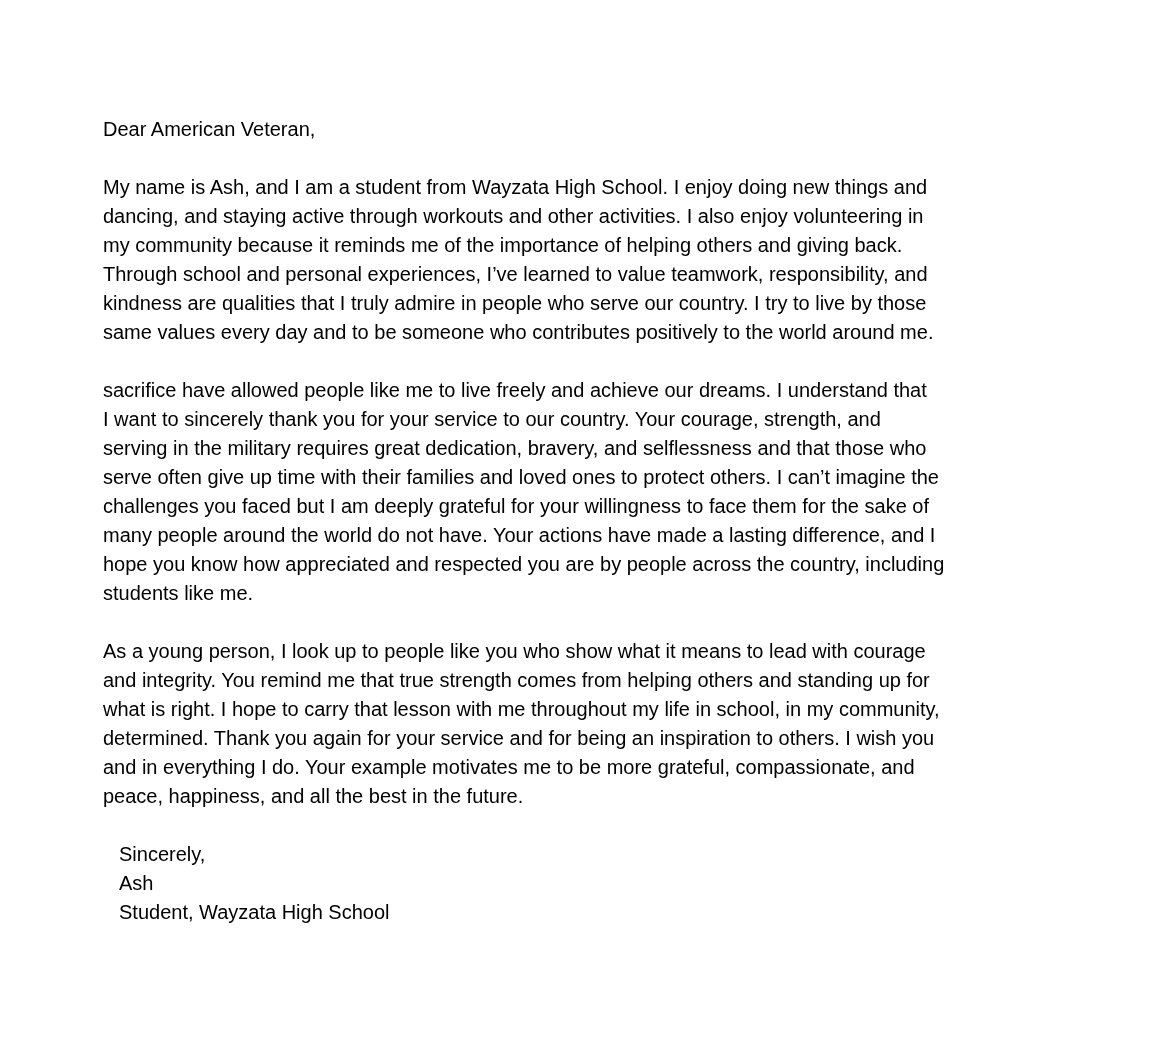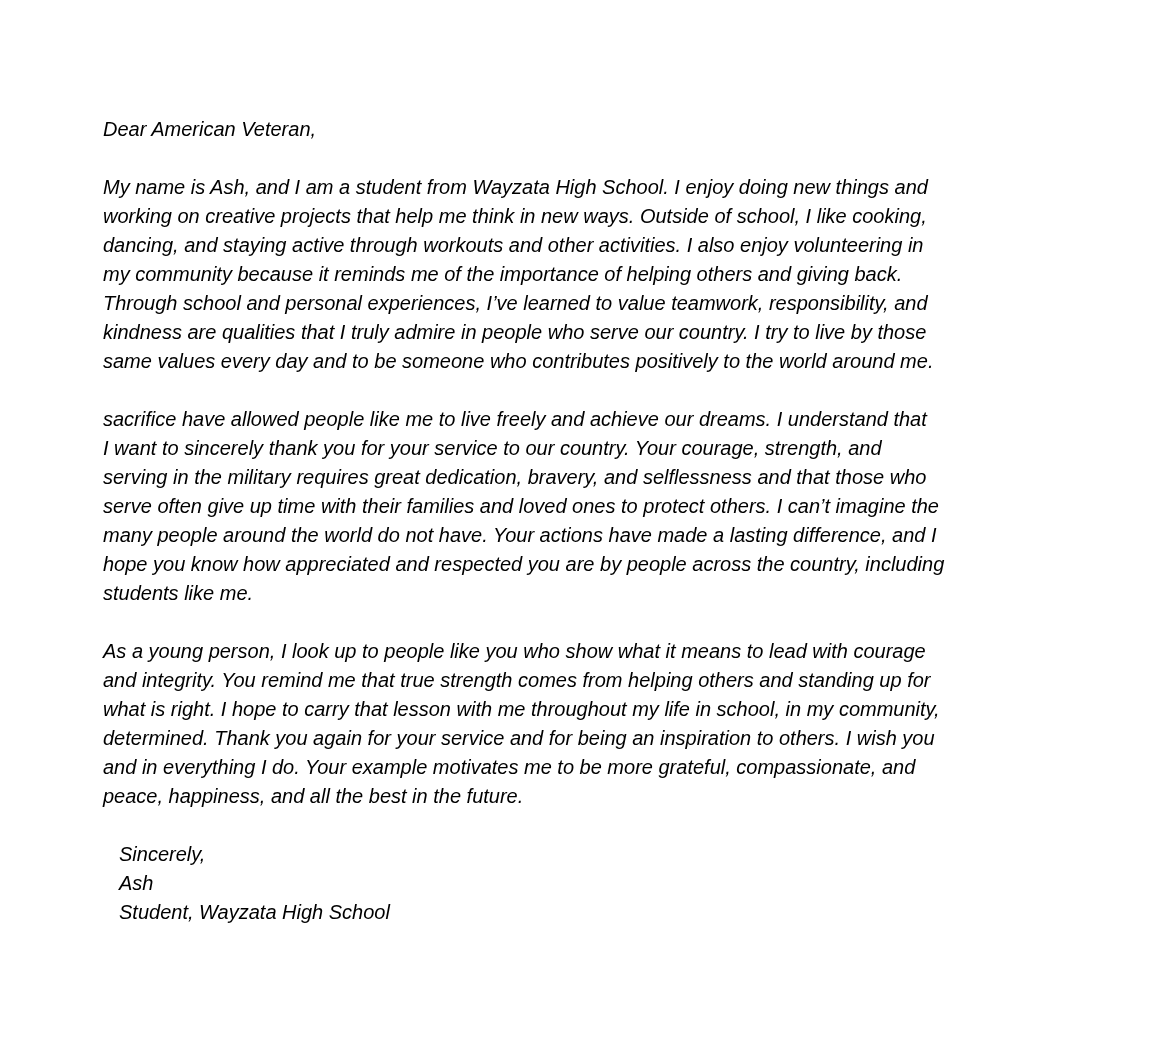--- a/index.html
+++ b/index.html
@@ -23,50 +23,49 @@
       line-height: 29px;
       color: #000000;
     }
     .para {
       margin: 0 0 29px 0;
       white-space: normal;
     }
     .line {
       display: block;
       white-space: nowrap;
-      font-style: italic;
     }
     .signoff {
       margin: 16px;
     }
   </style>
 </head>
 <body>
 
 <div class="page">
 
   <p class="para">
     <span class="line">Dear American Veteran,</span>
   </p>
 
   <p class="para">
     <span class="line">My name is Ash, and I am a student from Wayzata High School. I enjoy doing new things and</span>
-    <span class="line">working on creative projects that help me think in new ways. Outside of school, I like cooking,</span>
     <span class="line">dancing, and staying active through workouts and other activities. I also enjoy volunteering in</span>
     <span class="line">my community because it reminds me of the importance of helping others and giving back.</span>
     <span class="line">Through school and personal experiences, I’ve learned to value teamwork, responsibility, and</span>
     <span class="line">kindness are qualities that I truly admire in people who serve our country. I try to live by those</span>
     <span class="line">same values every day and to be someone who contributes positively to the world around me.</span>
   </p>
 
   <p class="para">
     <span class="line">sacrifice have allowed people like me to live freely and achieve our dreams. I understand that</span>
     <span class="line">I want to sincerely thank you for your service to our country. Your courage, strength, and</span>
     <span class="line">serving in the military requires great dedication, bravery, and selflessness and that those who</span>
     <span class="line">serve often give up time with their families and loved ones to protect others. I can’t imagine the</span>
+    <span class="line">challenges you faced but I am deeply grateful for your willingness to face them for the sake of</span>
     <span class="line">many people around the world do not have. Your actions have made a lasting difference, and I</span>
     <span class="line">hope you know how appreciated and respected you are by people across the country, including</span>
     <span class="line">students like me.</span>
   </p>
 
   <p class="para">
     <span class="line">As a young person, I look up to people like you who show what it means to lead with courage</span>
     <span class="line">and integrity. You remind me that true strength comes from helping others and standing up for</span>
     <span class="line">what is right. I hope to carry that lesson with me throughout my life in school, in my community,</span>
     <span class="line">determined. Thank you again for your service and for being an inspiration to others. I wish you</span>

